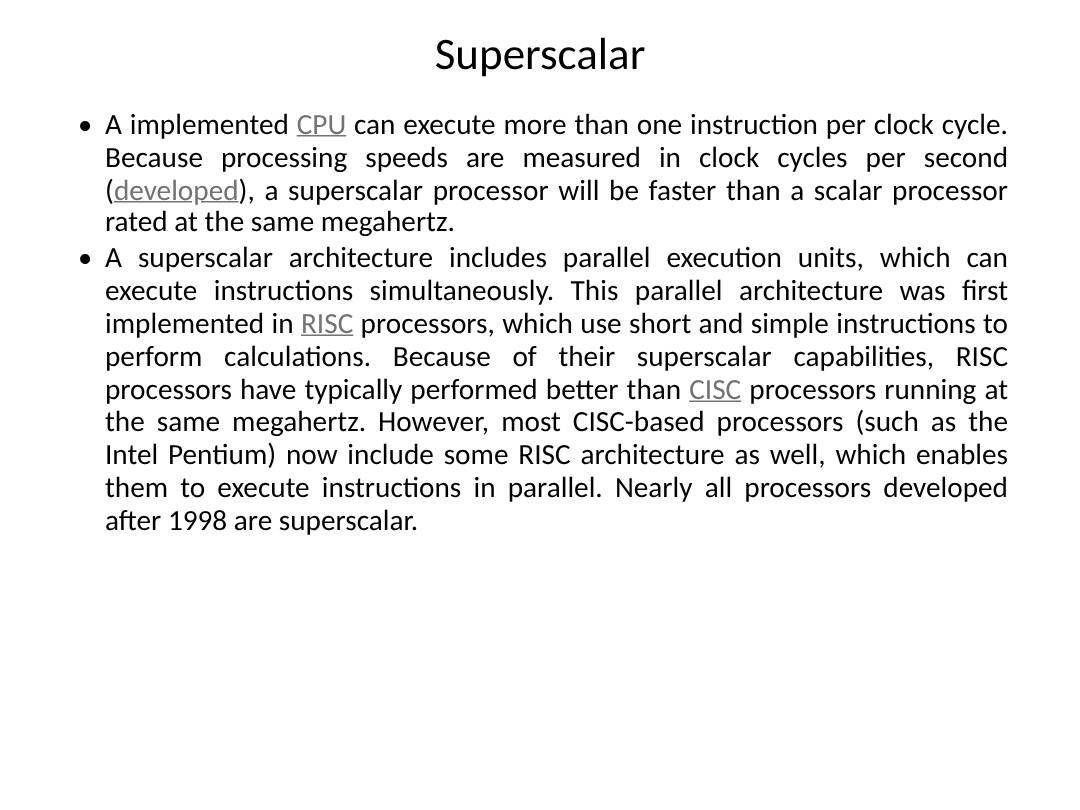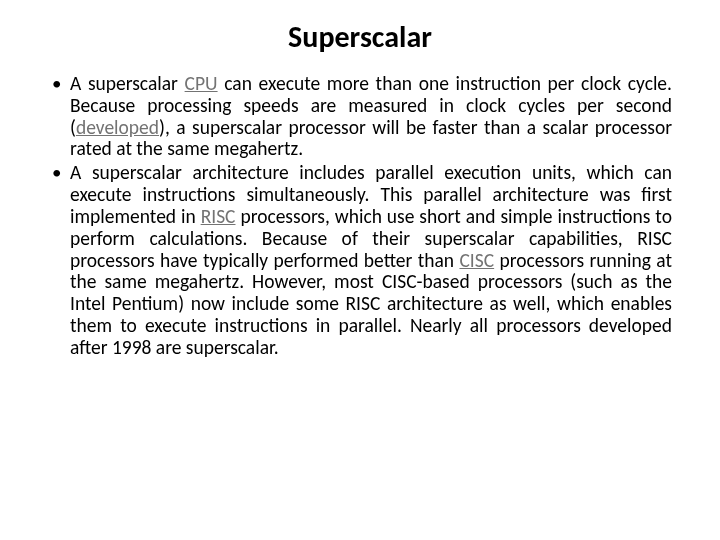--- a/index.html
+++ b/index.html
@@ -7,21 +7,21 @@
     width: 720px;
     height: 540px;
     background: #fff;
     font-family: Calibri, "Segoe UI", Arial, sans-serif;
     color: #000;
     padding: 18px 48px 24px 48px;
     overflow: hidden;
   }
   .title {
     font-size: 30px;
-    font-weight: 700;
+    font-weight: 400;
     text-align: center;
     margin-bottom: 18px;
   }
   ul {
     list-style: none;
     padding-left: 0;
   }
   li {
     position: relative;
     padding-left: 22px;
@@ -42,18 +42,18 @@
     color: #737373;
   }
 </style>
 </head>
 <body>
 
 <h1 class="title">Superscalar</h1>
 
 <ul>
   <li>
-    <span>A superscalar </span><span class="link">CPU</span><span> can execute more than one instruction per clock cycle. Because processing speeds are measured in clock cycles per second (</span><span class="link">developed</span><span>), a superscalar processor will be faster than a scalar processor rated at the same megahertz.</span>
+    <span>A implemented </span><span class="link">CPU</span><span> can execute more than one instruction per clock cycle. Because processing speeds are measured in clock cycles per second (</span><span class="link">developed</span><span>), a superscalar processor will be faster than a scalar processor rated at the same megahertz.</span>
   </li>
   <li>
     <span>A superscalar architecture includes parallel execution units, which can execute instructions simultaneously. This parallel architecture was first implemented in </span><span class="link">RISC</span><span> processors, which use short and simple instructions to perform calculations. Because of their superscalar capabilities, RISC processors have typically performed better than </span><span class="link">CISC</span><span> processors running at the same megahertz. However, most CISC-based processors (such as the Intel Pentium) now include some RISC architecture as well, which enables them to execute instructions in parallel. Nearly all processors developed after 1998 are superscalar.</span>
   </li>
 </ul>
 
 </body></html>

